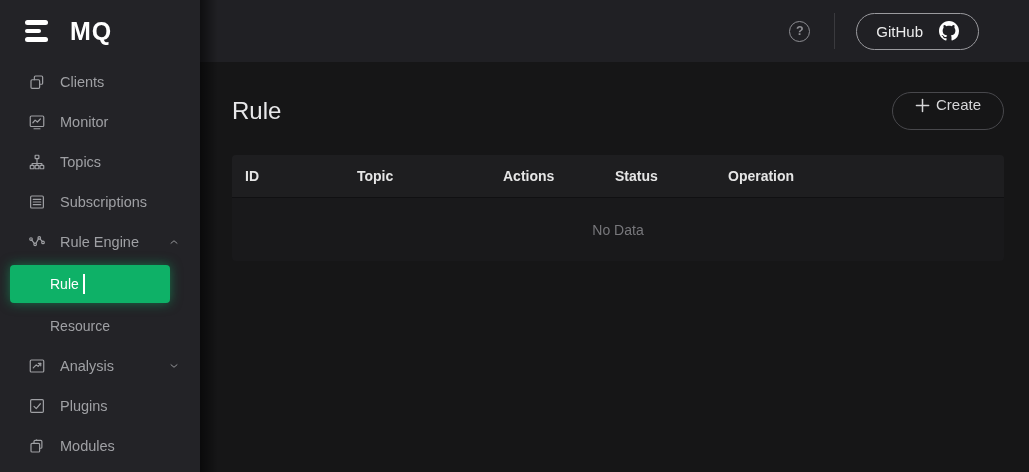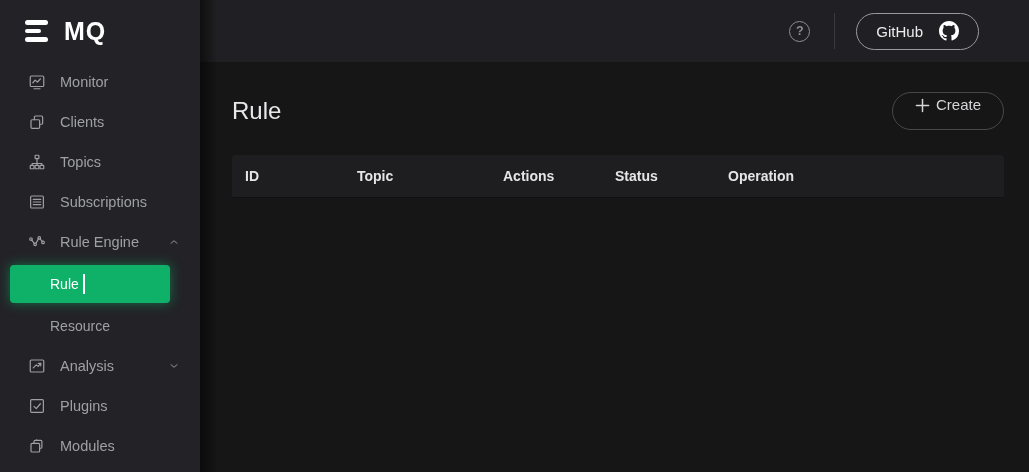--- a/index.html
+++ b/index.html
@@ -3,21 +3,21 @@
 <meta charset="utf-8">
 <style>
   * { margin:0; padding:0; box-sizing:border-box; }
   html,body { width:1029px; height:472px; background:#161617; overflow:hidden;
               font-family:"Liberation Sans", sans-serif; }
   .app { position:relative; width:1029px; height:472px; display:flex; }
 
   
   .sidebar { width:200px; height:472px; background:#232327; flex:0 0 200px;
              position:relative; z-index:2; }
-  .logo { height:62px; display:flex; align-items:center; padding-left:25px; gap:16px; cursor:pointer; }
+  .logo { height:62px; display:flex; align-items:center; padding-left:25px; gap:22px; cursor:pointer; }
   .logo-e { display:flex; flex-direction:column; gap:4px; }
   .logo-e i { display:block; height:4.5px; border-radius:2.5px; background:#ffffff; }
   .logo-e i:nth-child(1){ width:23px; }
   .logo-e i:nth-child(2){ width:16px; }
   .logo-e i:nth-child(3){ width:23px; }
   .logo-text { color:#ffffff; font-size:25px; font-weight:bold; letter-spacing:1px; line-height:1; }
 
   .nav { padding-top:0; }
   .nav-item { height:40px; display:flex; align-items:center; padding-left:28px;
               color:#9fa0a4; font-size:14.5px; position:relative; cursor:pointer; }
@@ -92,36 +92,36 @@
           <i></i>
         </span>
       <span class="logo-text">MQ</span>
     </div>
 
     <nav class="nav">
 
       <div class="nav-item">
         <span class="nicon">
           <svg class="mi" width="18" height="18" viewBox="0 0 24 24">
+            <rect x="4" y="9" width="11.5" height="11.5" rx="1.5"></rect>
+            <path d="M8.5 9V5.5A1.5 1.5 0 0 1 10 4h8a1.5 1.5 0 0 1 1.5 1.5v8A1.5 1.5 0 0 1 18 15h-2.5"></path>
+          </svg>
+        </span>
+        <span>Clients</span>
+      </div>
+
+      <div class="nav-item">
+        <span class="nicon">
+          <svg class="mi" width="18" height="18" viewBox="0 0 24 24">
             <rect x="3" y="4" width="18" height="14" rx="1.5"></rect>
             <polyline points="6.5,13 9.5,9.5 12.5,12 16.5,8"></polyline>
             <line x1="8" y1="21" x2="16" y2="21"></line>
           </svg>
         </span>
         <span>Monitor</span>
-      </div>
-
-      <div class="nav-item">
-        <span class="nicon">
-          <svg class="mi" width="18" height="18" viewBox="0 0 24 24">
-            <rect x="4" y="9" width="11.5" height="11.5" rx="1.5"></rect>
-            <path d="M8.5 9V5.5A1.5 1.5 0 0 1 10 4h8a1.5 1.5 0 0 1 1.5 1.5v8A1.5 1.5 0 0 1 18 15h-2.5"></path>
-          </svg>
-        </span>
-        <span>Clients</span>
       </div>
 
       <div class="nav-item">
         <span class="nicon">
           <svg class="mi" width="18" height="18" viewBox="0 0 24 24">
             <rect x="9.5" y="3" width="5" height="4.5" rx="0.8"></rect>
             <rect x="3" y="16.5" width="5" height="4.5" rx="0.8"></rect>
             <rect x="9.5" y="16.5" width="5" height="4.5" rx="0.8"></rect>
             <rect x="16" y="16.5" width="5" height="4.5" rx="0.8"></rect>
             <path d="M12 7.5v4.5 M5.5 16.5V14h13v2.5 M12 12v4.5"></path>
@@ -245,17 +245,18 @@
       </div>
 
       <div class="table">
         <div class="thead">
           <div class="th c0">ID</div>
           <div class="th c1">Topic</div>
           <div class="th c2">Actions</div>
           <div class="th c4">Status</div>
           <div class="th c5">Operation</div>
         </div>
+        <div class="tbody-empty">No Data</div>
       </div>
     </div>
 
   </div>
 </div>
 
 </body></html>

